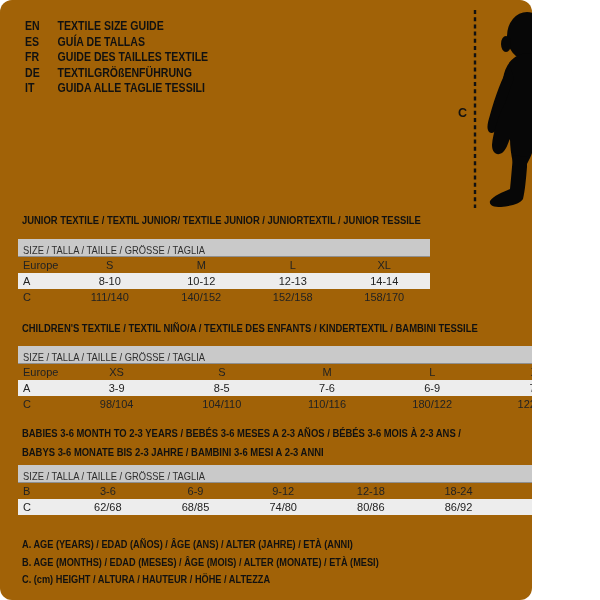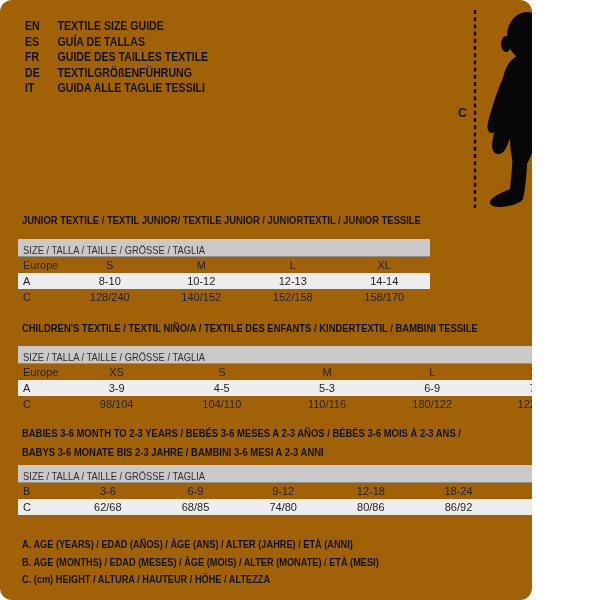--- a/index.html
+++ b/index.html
@@ -99,21 +99,21 @@
         </div>
         <div class="trow shaded">
           <div class="tlabel">A</div>
           <div class="tcell">8-10</div>
           <div class="tcell">10-12</div>
           <div class="tcell">12-13</div>
           <div class="tcell">14-14</div>
         </div>
         <div class="trow">
           <div class="tlabel">C</div>
-          <div class="tcell">128/240</div>
+          <div class="tcell">111/140</div>
           <div class="tcell">140/152</div>
           <div class="tcell">152/158</div>
           <div class="tcell">158/170</div>
         </div>
       </div>
   </div>
 
   <div id="sec-1">
     <div class="sec-title st1">
         <div>CHILDREN'S TEXTILE / TEXTIL NIÑO/A / TEXTILE DES ENFANTS / KINDERTEXTIL / BAMBINI TESSILE</div>
@@ -126,22 +126,22 @@
           <div class="tlabel">Europe</div>
           <div class="tcell">XS</div>
           <div class="tcell">S</div>
           <div class="tcell">M</div>
           <div class="tcell">L</div>
           <div class="tcell">XL</div>
         </div>
         <div class="trow shaded">
           <div class="tlabel">A</div>
           <div class="tcell">3-9</div>
-          <div class="tcell">4-5</div>
-          <div class="tcell">5-3</div>
+          <div class="tcell">8-5</div>
+          <div class="tcell">7-6</div>
           <div class="tcell">6-9</div>
           <div class="tcell">7-8</div>
         </div>
         <div class="trow">
           <div class="tlabel">C</div>
           <div class="tcell">98/104</div>
           <div class="tcell">104/110</div>
           <div class="tcell">110/116</div>
           <div class="tcell">180/122</div>
           <div class="tcell">122/128</div>

